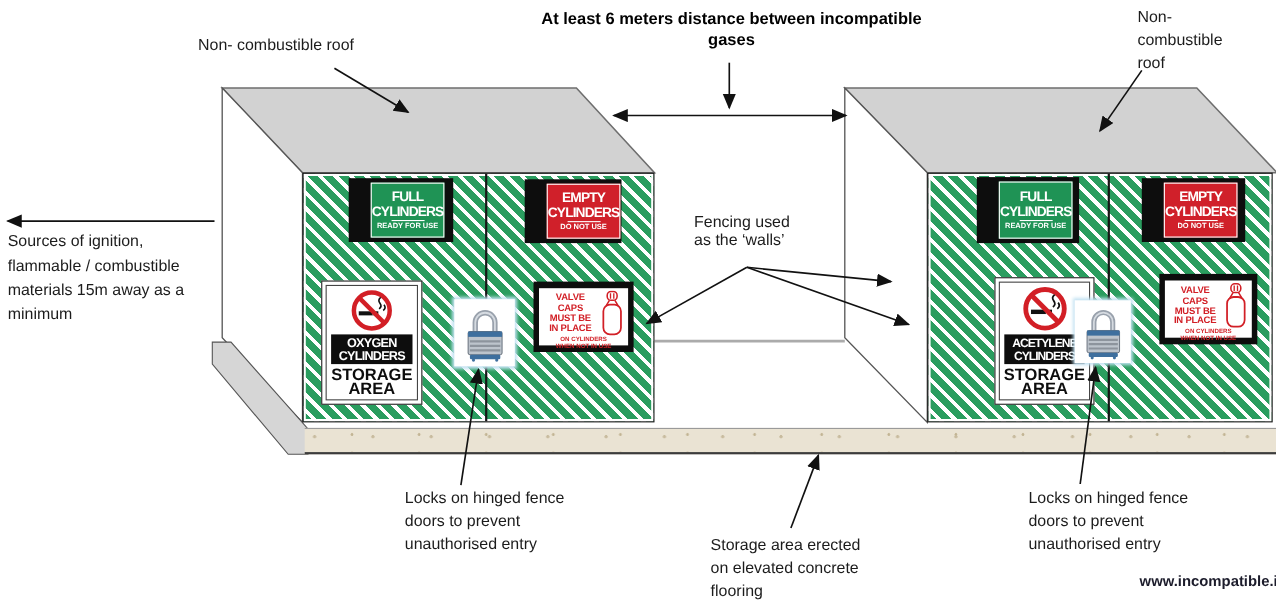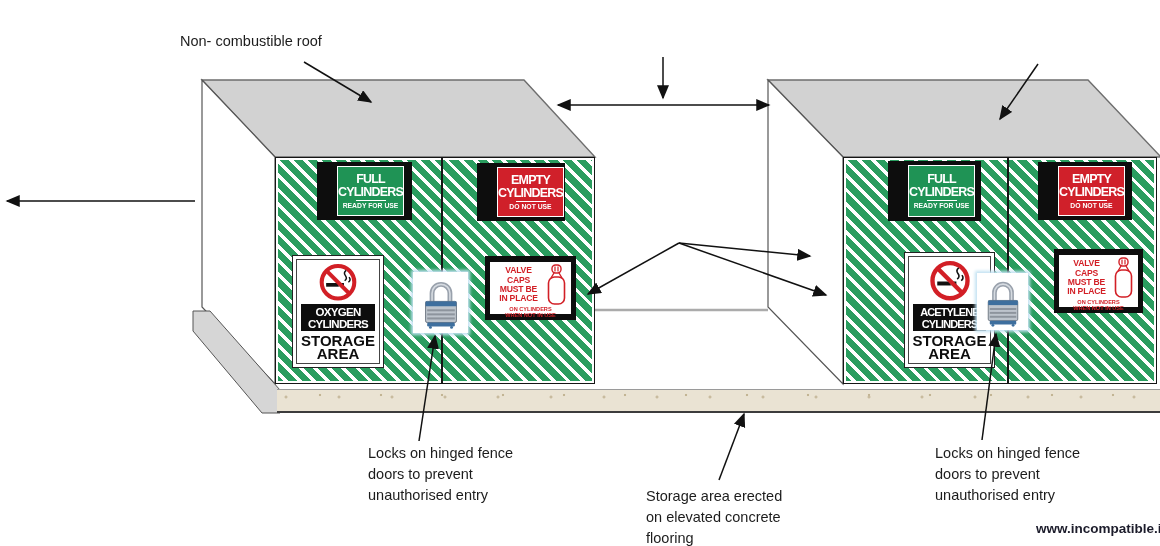--- a/index.html
+++ b/index.html
@@ -238,21 +238,32 @@
       <line x1="195" y1="201" x2="7" y2="201" marker-end="url(#ah)"></line>
       <line x1="679" y1="243" x2="588" y2="294" marker-end="url(#ah)"></line>
       <line x1="679" y1="243" x2="810" y2="256" marker-end="url(#ah)"></line>
       <line x1="679" y1="243" x2="826" y2="295" marker-end="url(#ah)"></line>
       <line x1="419" y1="441" x2="435" y2="336" marker-end="url(#ah)"></line>
       <line x1="982" y1="440" x2="996" y2="334" marker-end="url(#ah)"></line>
       <line x1="719" y1="480" x2="744" y2="414" marker-end="url(#ah)"></line>
     </g>
   </svg>
 
+  <div class="abs title multiline">At least 6 meters distance between incompatible
+gases</div>
   <div class="abs label" style="left:180px;top:31px;">Non- combustible roof</div>
+  <div class="abs label multiline" style="left:1034px;top:6px;line-height:21px;">Non-
+combustible
+roof</div>
+  <div class="abs label multiline" style="left:7px;top:209px;line-height:22px;">Sources of ignition,
+flammable / combustible
+materials 15m away as a
+minimum</div>
+  <div class="abs label multiline" style="left:631px;top:194px;line-height:17px;">Fencing used
+as the ‘walls’</div>
   <div class="abs label multiline" style="left:368px;top:443px;">Locks on hinged fence
 doors to prevent
 unauthorised entry</div>
   <div class="abs label multiline" style="left:646px;top:486px;">Storage area erected
 on elevated concrete
 flooring</div>
   <div class="abs label multiline" style="left:935px;top:443px;">Locks on hinged fence
 doors to prevent
 unauthorised entry</div>
   <div class="abs watermark">www.incompatible.in</div>

